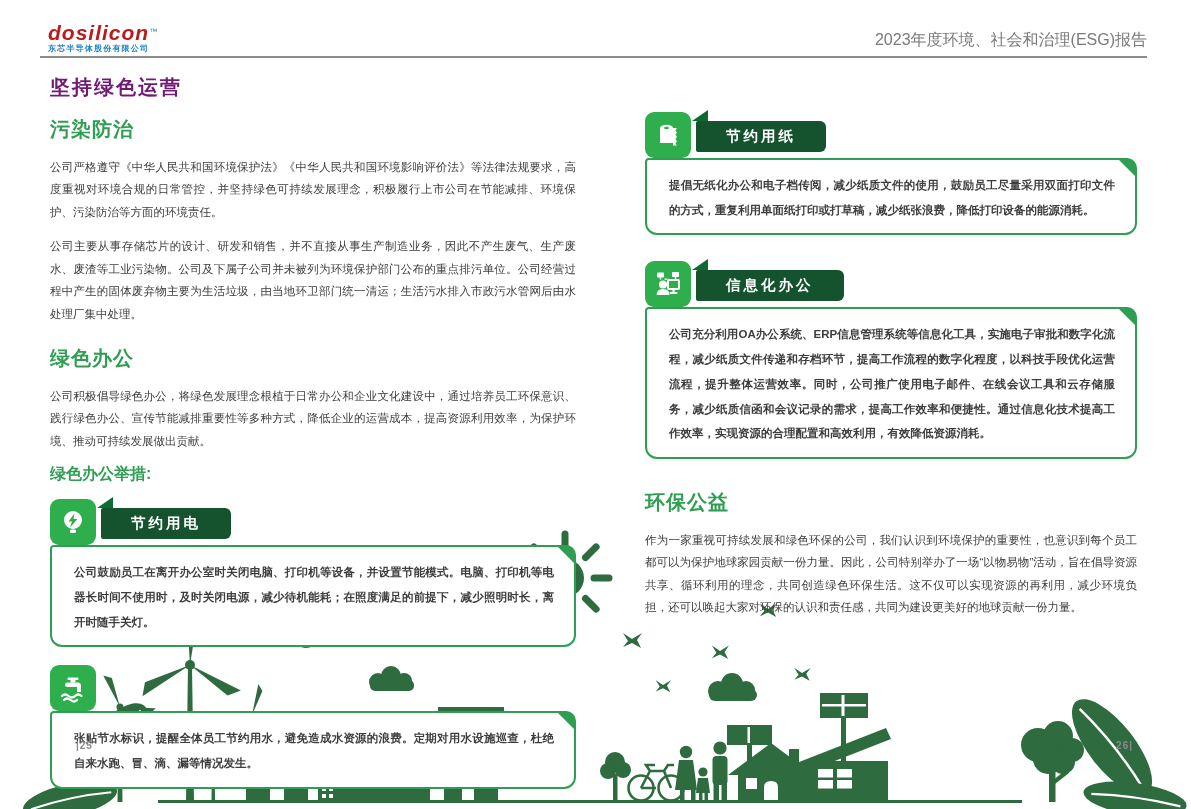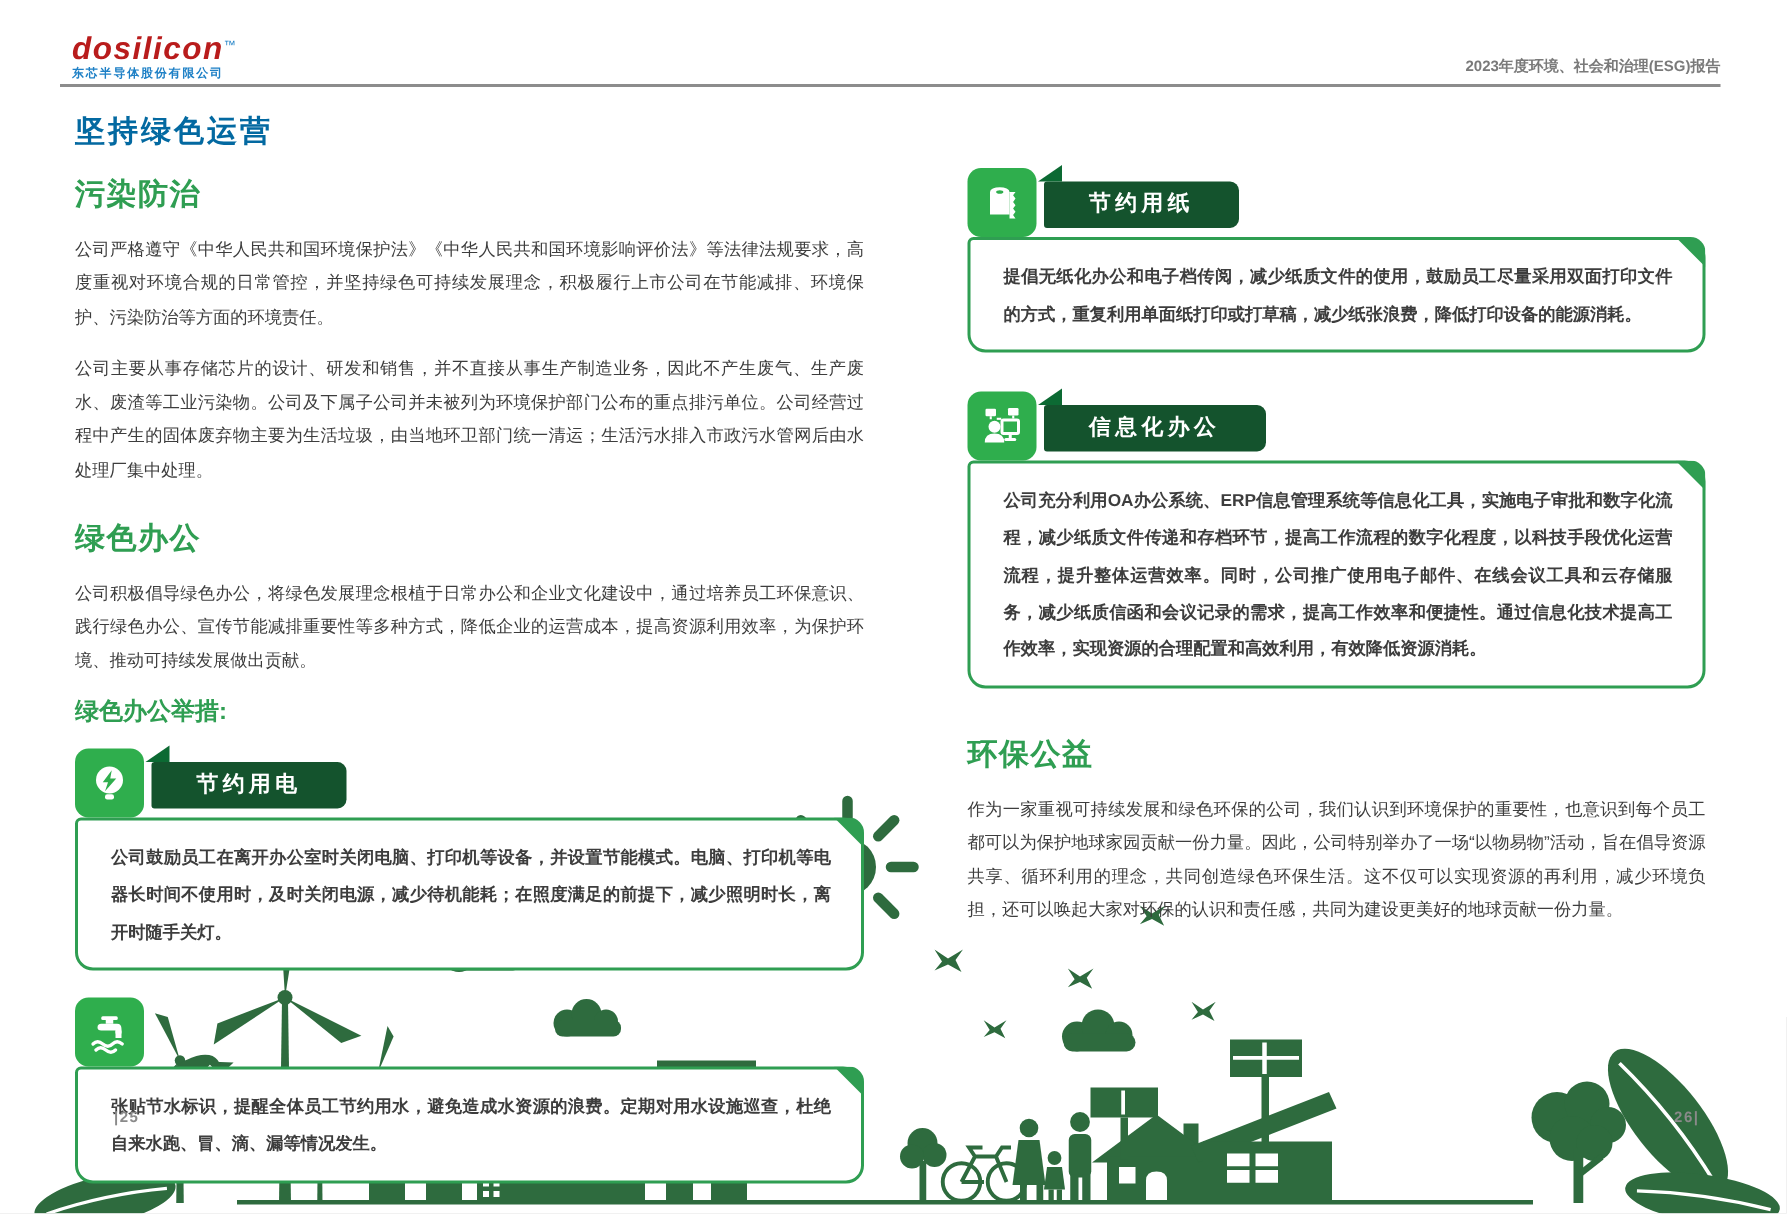--- a/index.html
+++ b/index.html
@@ -20,26 +20,26 @@
   .logo-block { line-height:1; padding-left:8px; }
   .logo-text {
     color:#b91c1c; font-size:21px; font-weight:bold; font-style:italic;
     letter-spacing:1px;
   }
   .logo-tm { color:#1e80c6; font-size:8px; vertical-align:super; font-style:normal; }
   .logo-zh {
     color:#1e80c6; font-size:8px; font-weight:bold; letter-spacing:1.2px;
     margin-top:2px;
   }
-  .report-title { color:#7a7a7a; font-size:10px; font-weight:bold; padding-bottom:2px; }
+  .report-title { color:#7a7a7a; font-size:16px; font-weight:normal; padding-bottom:2px; }
 
   
   .page-title {
     position:absolute; left:50px; top:74px;
-    color:#0369a1; font-size:20px; font-weight:bold; letter-spacing:2px;
+    color:#701a75; font-size:20px; font-weight:bold; letter-spacing:2px;
     z-index:3;
   }
   .col-left  { position:absolute; left:50px;  top:116px; width:526px; z-index:2; }
   .col-right { position:absolute; left:645px; top:112px; width:492px; z-index:2; }
   .section-heading {
     color:#2f9e52; font-size:20px; font-weight:bold; letter-spacing:1px;
     margin-bottom:13px;
   }
   .para {
     color:#3d3d3d; font-size:11.5px; font-weight:normal; line-height:1.95;

